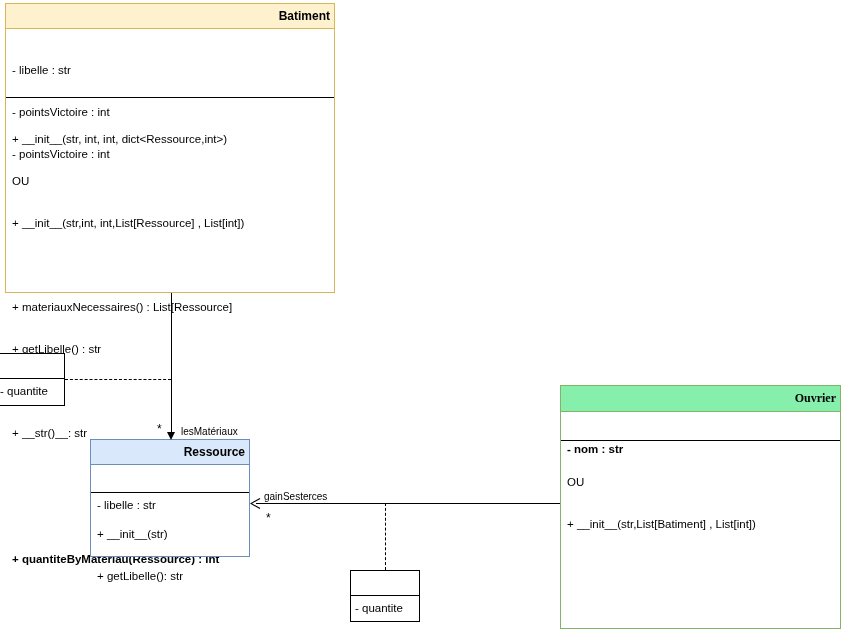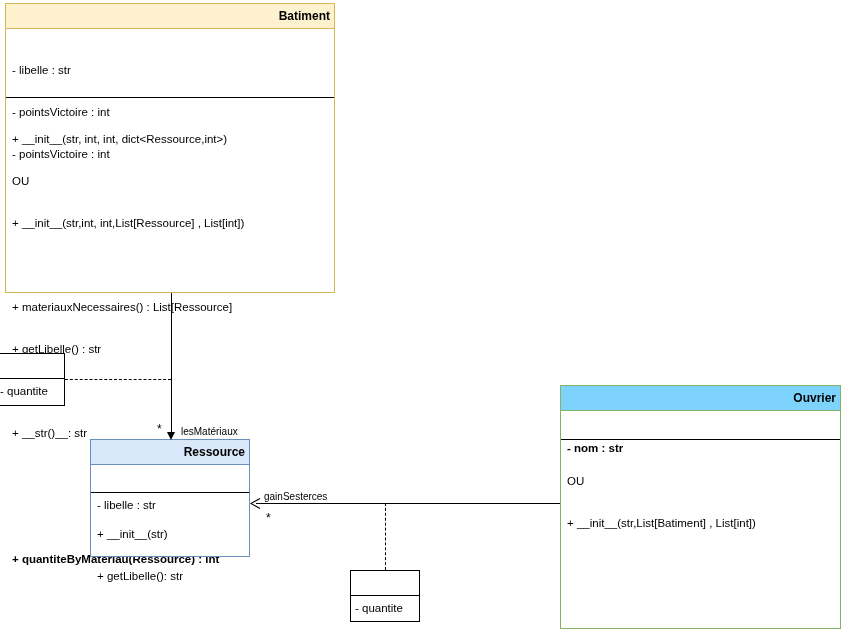--- a/index.html
+++ b/index.html
@@ -81,22 +81,23 @@
 
   
   #ouvrier {
     left: 560px;
     top: 385px;
     width: 281px;
     height: 244px;
     border-color: #82b366;
   }
   #ouvrier .uml-title {
-    background: #7dd3fc;
+    background: #86efac;
     border-bottom: 1px solid #82b366;
+    font-family: Liberation Serif, serif;
   }
   #ouvrier .c-attrs { border-top: none; height: 28px; padding-top: 2px; }
   #ouvrier .c-ops   { border-top: 1px solid #000000; }
 
   
   .assoc-class {
     position: absolute;
     box-sizing: border-box;
     border: 1px solid #000000;
     background: #ffffff;

